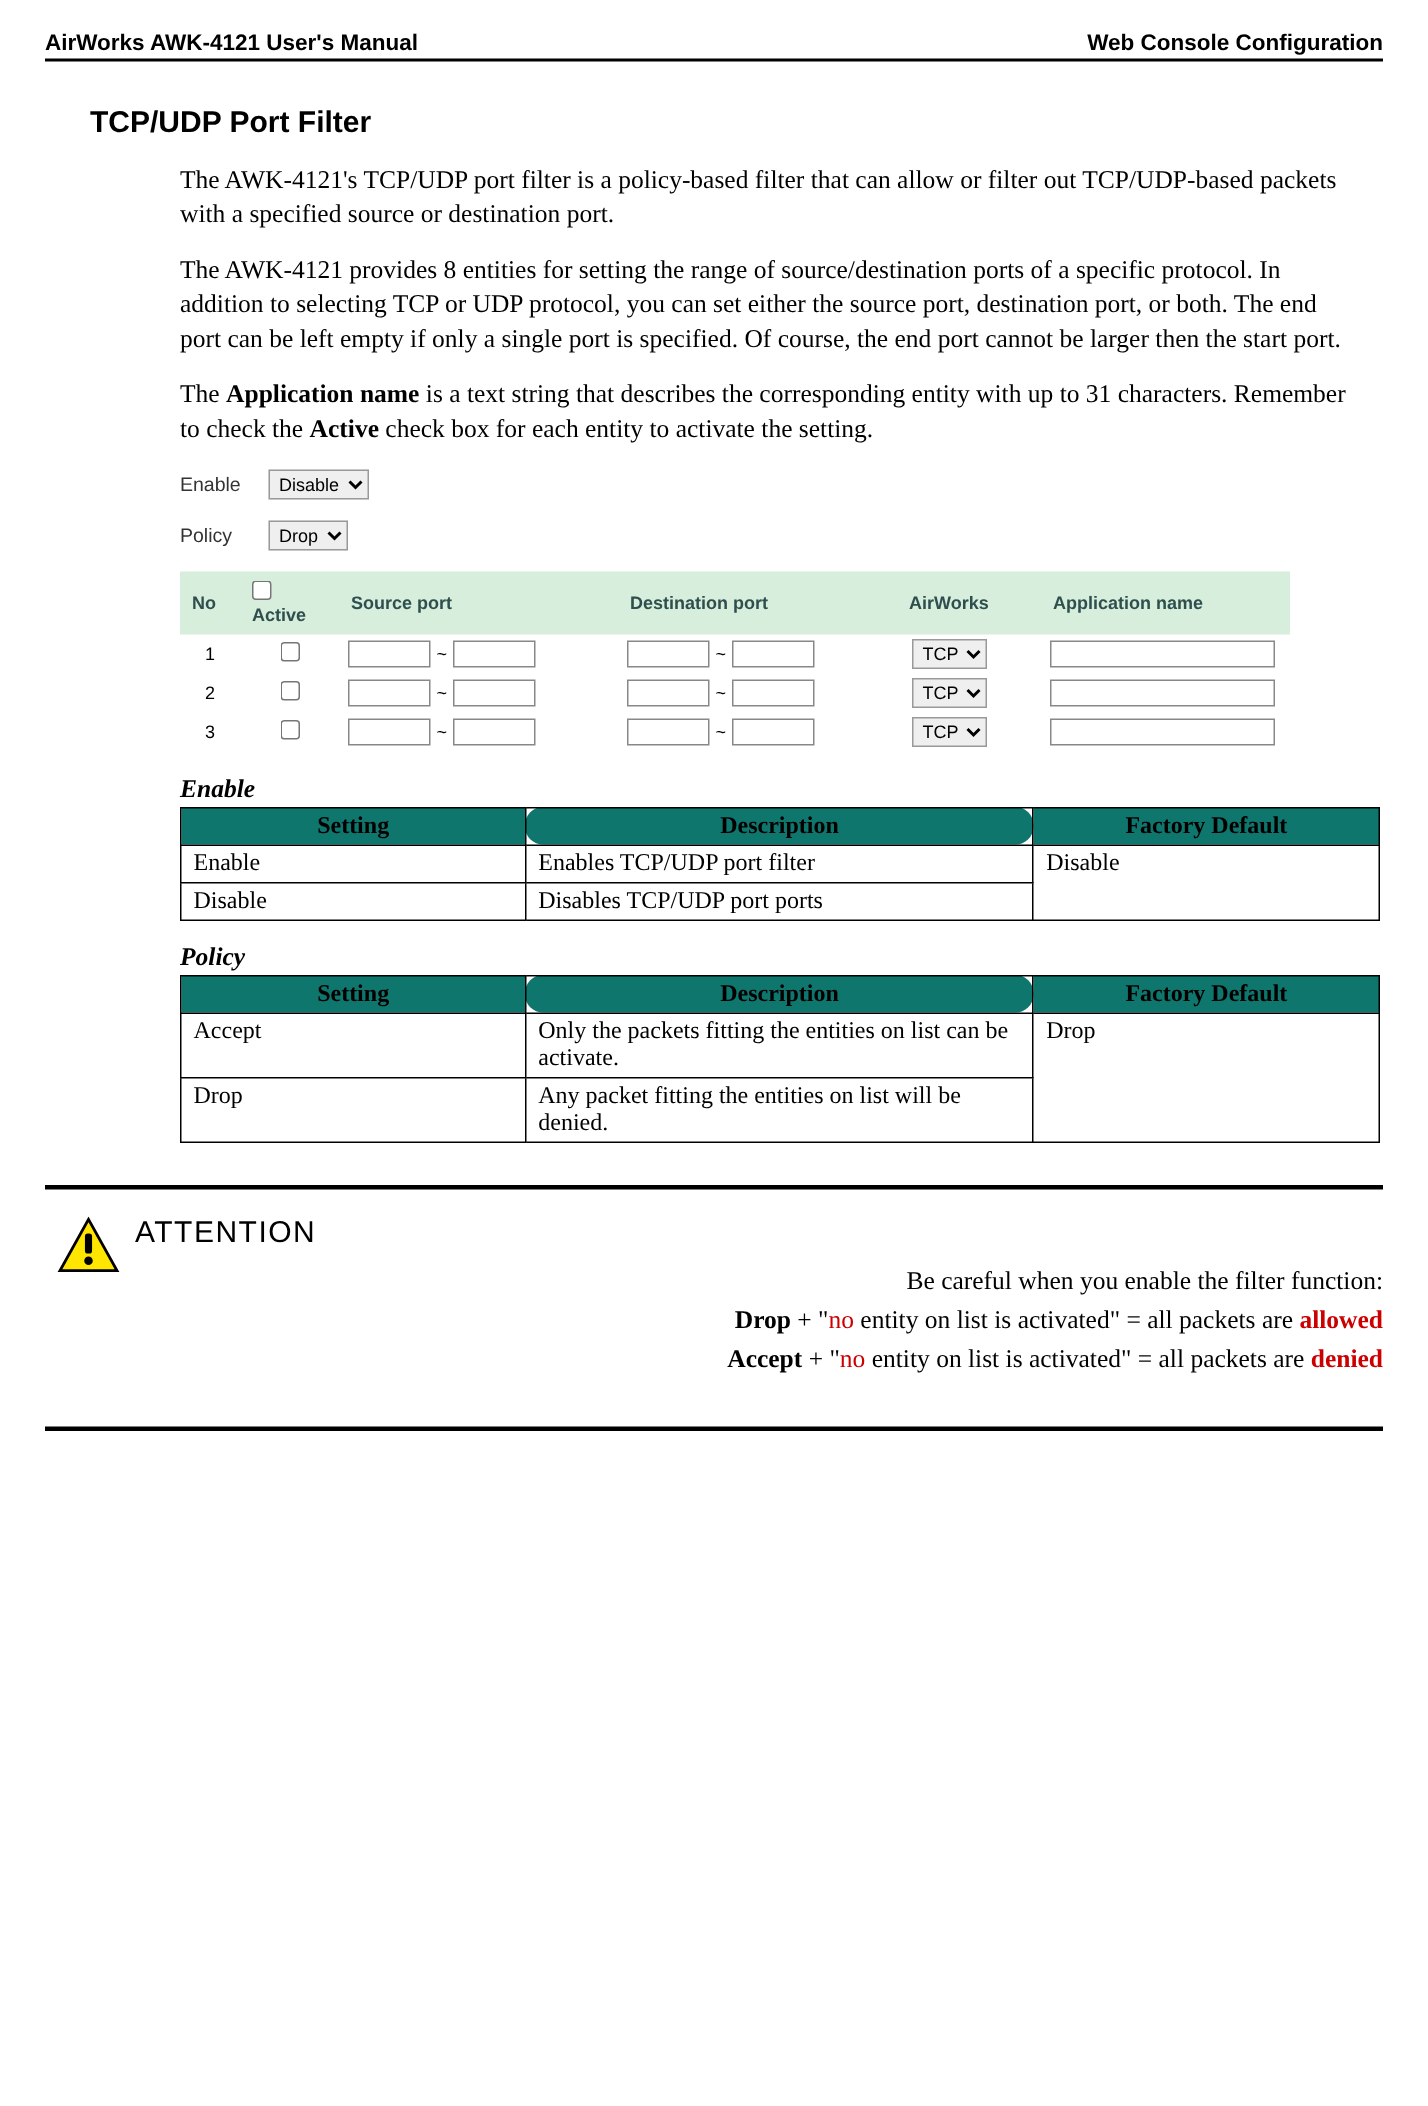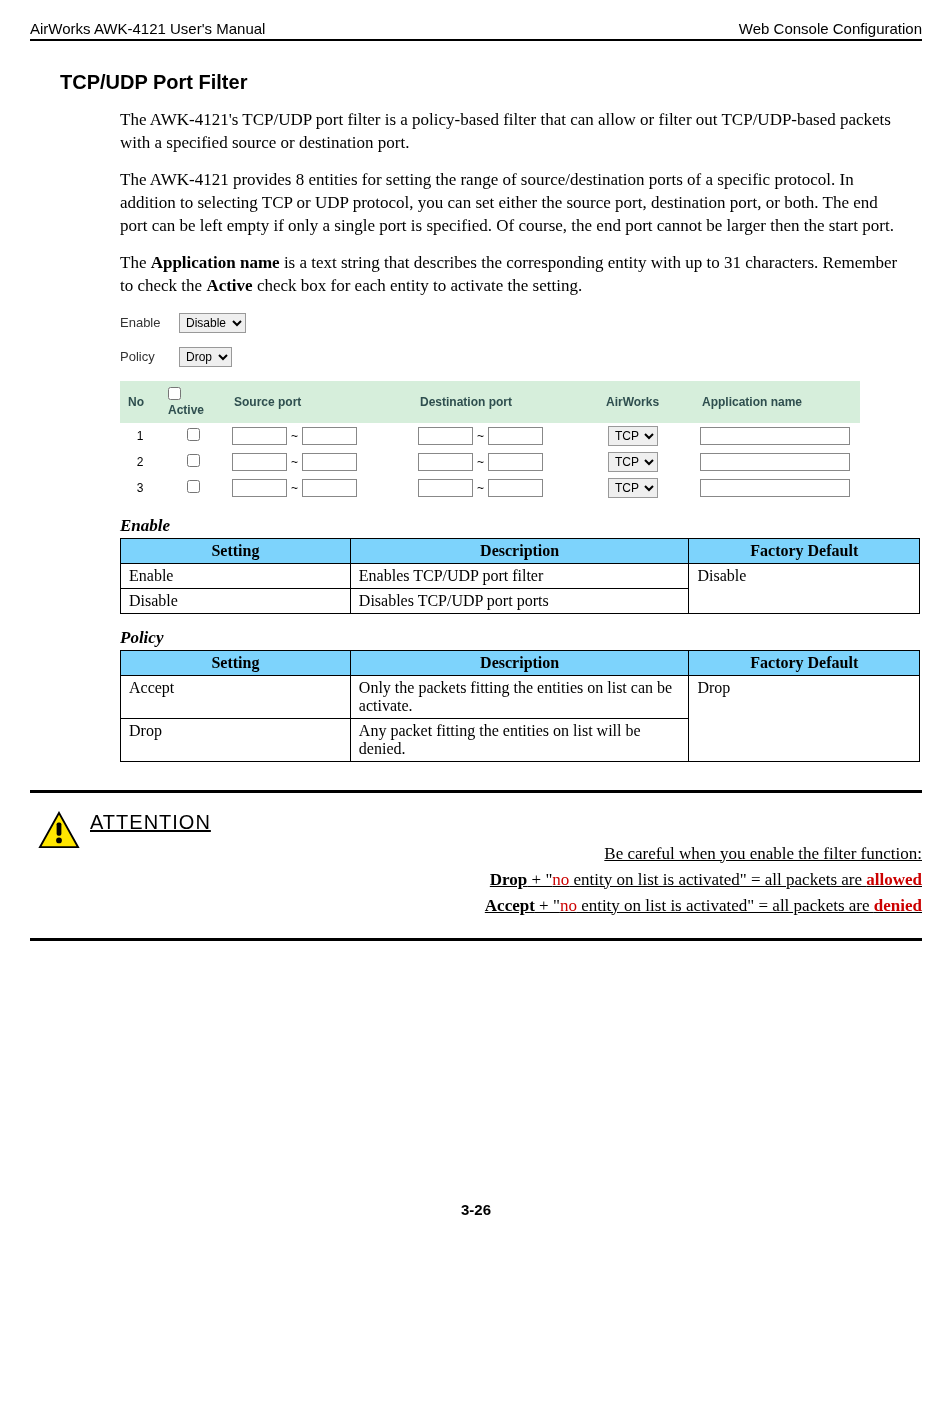--- a/index.html
+++ b/index.html
@@ -11,21 +11,21 @@
     color: #000;
     width: 952px;
   }
   .page {
     padding: 20px 30px 40px 30px;
   }
   .header-row {
     display: flex;
     justify-content: space-between;
     font-family: Arial, sans-serif;
-    font-weight: normal;
+    font-weight: bold;
     font-size: 15px;
     border-bottom: 2px solid #000;
     padding-bottom: 2px;
     margin-bottom: 30px;
   }
   h2.section-title {
     font-family: Arial, sans-serif;
     font-weight: bold;
     font-size: 20px;
     margin: 10px 0 15px 30px;
@@ -118,41 +118,40 @@
     font-size: 17px;
   }
   table.doc-table {
     border-collapse: collapse;
     margin-left: 90px;
     width: 800px;
     font-size: 16px;
   }
   table.doc-table th {
     border: 1px solid #000;
-    background: #7dd3fc;
+    background: #0f766e;
     font-weight: bold;
     padding: 3px 24px;
     text-align: center;
   }
   table.doc-table td {
     border: 1px solid #000;
     padding: 3px 8px;
     vertical-align: top;
   }
   .col-setting { width: 200px; }
-  .col-desc { width: 320px; }
+  .col-desc { width: 320px; border-radius: 12px; }
   .col-fac { width: 200px; margin-top: 16px; }
 
   .attention-box {
     border-top: 3px solid #000;
     border-bottom: 3px solid #000;
     margin: 28px 0 0 0;
-    padding: 18px 0 16px 0;
+    padding: 18px 0 29px 0;
     position: relative;
-    text-decoration: underline;
   }
   .attention-title {
     font-family: Arial, sans-serif;
     font-size: 20px;
     letter-spacing: 1px;
     margin-left: 60px;
     margin-bottom: 10px;
   }
   .attention-icon {
     position: absolute;
@@ -307,14 +306,13 @@
       <p>Be careful when you enable the filter function:</p>
       <p>
         <b>Drop</b><span> + "</span><span class="red">no</span><span> entity on list is activated" = all packets are </span><b class="red">allowed</b>
       </p>
       <p>
         <b>Accept</b><span> + "</span><span class="red">no</span><span> entity on list is activated" = all packets are </span><b class="red">denied</b>
       </p>
     </div>
   </div>
 
-  <div class="footer">3-26</div>
 </div>
 
 </body></html>

